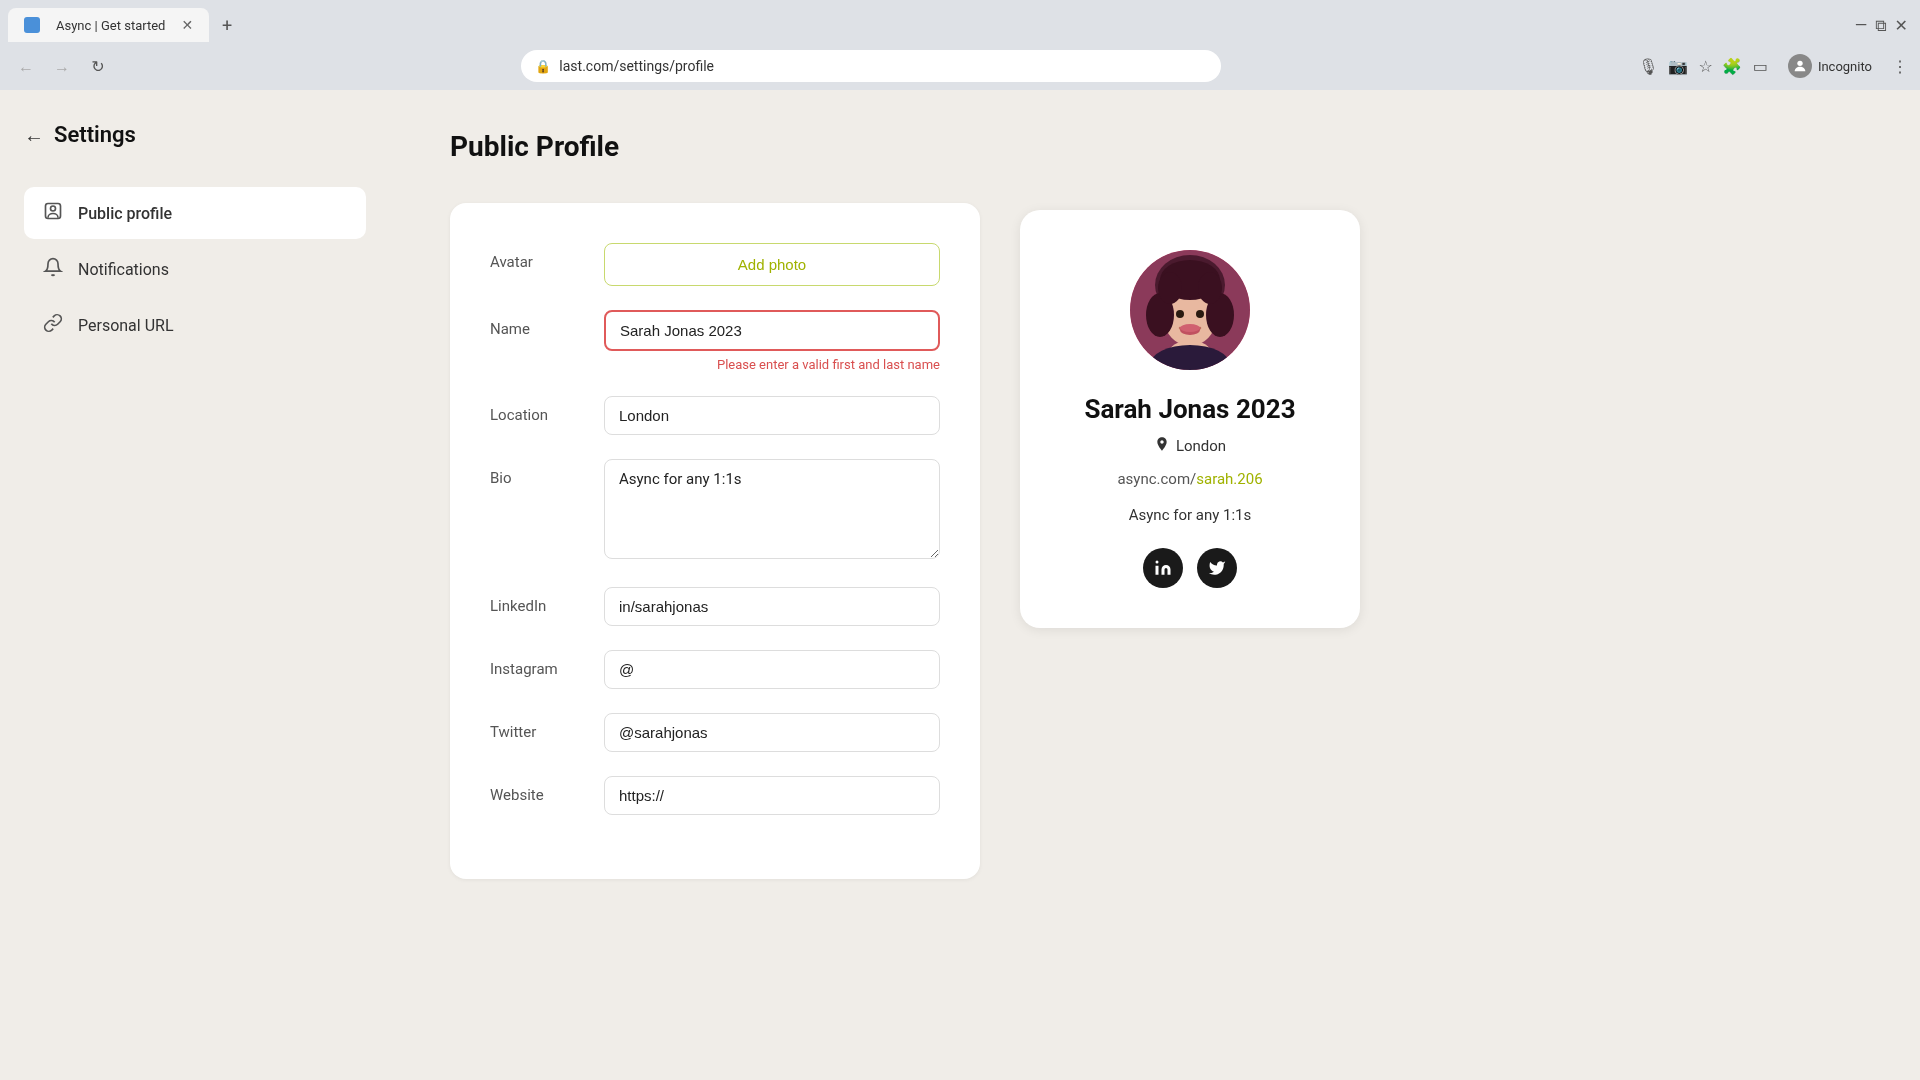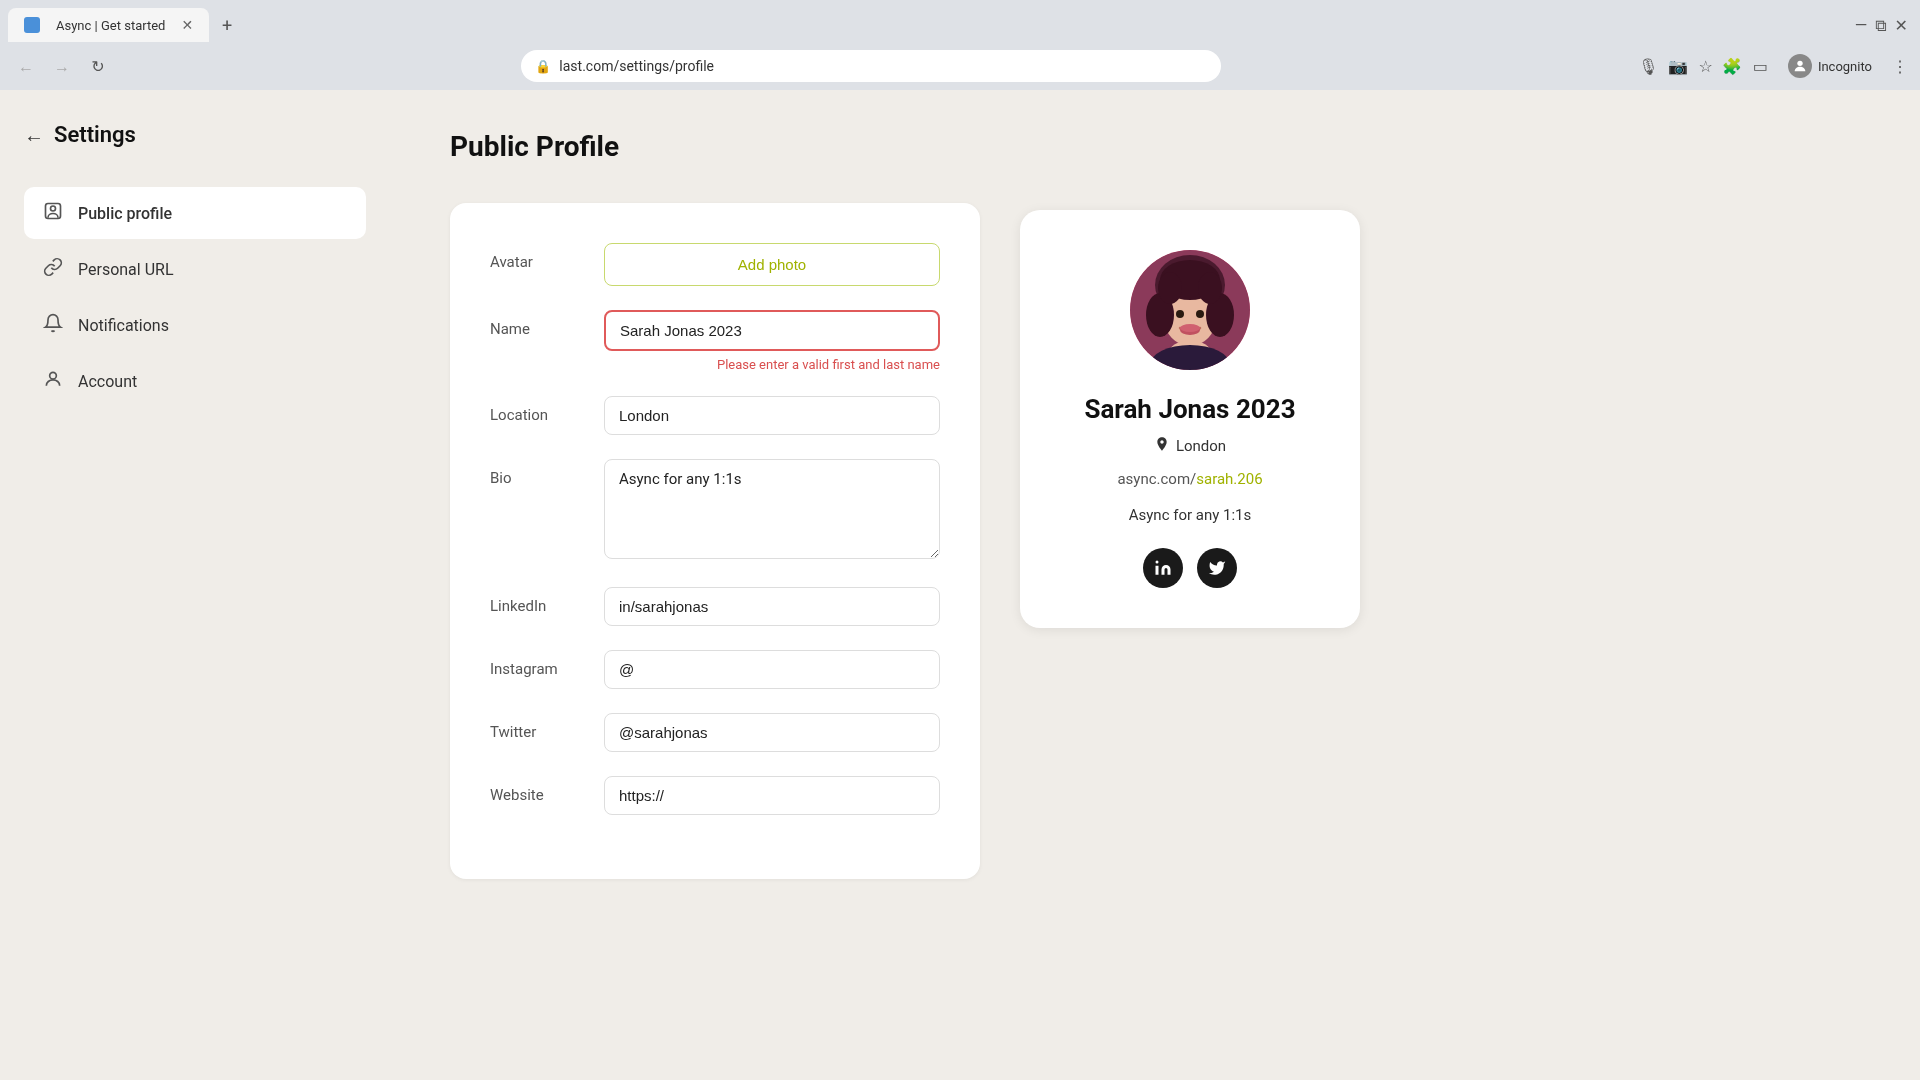--- a/index.html
+++ b/index.html
@@ -472,46 +472,37 @@
             <circle cx="12" cy="9" r="3"></circle>
             <path d="M6 20c0-3 2.7-5 6-5s6 2 6 5"></path>
           </svg>
         </span>
         <span>Public profile</span>
       </div>
 
       <div class="sidebar-item">
         <span class="sidebar-icon">
           <svg width="20" height="20" viewBox="0 0 24 24" fill="none" stroke="#555" stroke-width="2">
+            <path d="M18 8A6 6 0 006 8c0 7-3 9-3 9h18s-3-2-3-9"></path>
+            <path d="M13.73 21a2 2 0 01-3.46 0"></path>
+          </svg>
+        </span>
+        <span>Notifications</span>
+      </div>
+
+      <div class="sidebar-item">
+        <span class="sidebar-icon">
+          <svg width="20" height="20" viewBox="0 0 24 24" fill="none" stroke="#555" stroke-width="2">
             <path d="M10 13a5 5 0 007.54.54l3-3a5 5 0 00-7.07-7.07l-1.72 1.71"></path>
             <path d="M14 11a5 5 0 00-7.54-.54l-3 3a5 5 0 007.07 7.07l1.71-1.71"></path>
           </svg>
         </span>
         <span>Personal URL</span>
       </div>
 
-      <div class="sidebar-item">
-        <span class="sidebar-icon">
-          <svg width="20" height="20" viewBox="0 0 24 24" fill="none" stroke="#555" stroke-width="2">
-            <path d="M18 8A6 6 0 006 8c0 7-3 9-3 9h18s-3-2-3-9"></path>
-            <path d="M13.73 21a2 2 0 01-3.46 0"></path>
-          </svg>
-        </span>
-        <span>Notifications</span>
-      </div>
-
-      <div class="sidebar-item">
-        <span class="sidebar-icon">
-          <svg width="20" height="20" viewBox="0 0 24 24" fill="none" stroke="#555" stroke-width="2">
-            <circle cx="12" cy="8" r="4"></circle>
-            <path d="M4 20c0-4 3.6-7 8-7s8 3 8 7"></path>
-          </svg>
-        </span>
-        <span>Account</span>
-      </div>
 
     </nav>
   </div>
 
   <div class="main-content">
 
     <div class="form-section">
       <h1 class="page-title">Public Profile</h1>
 
       <div class="form-card">

